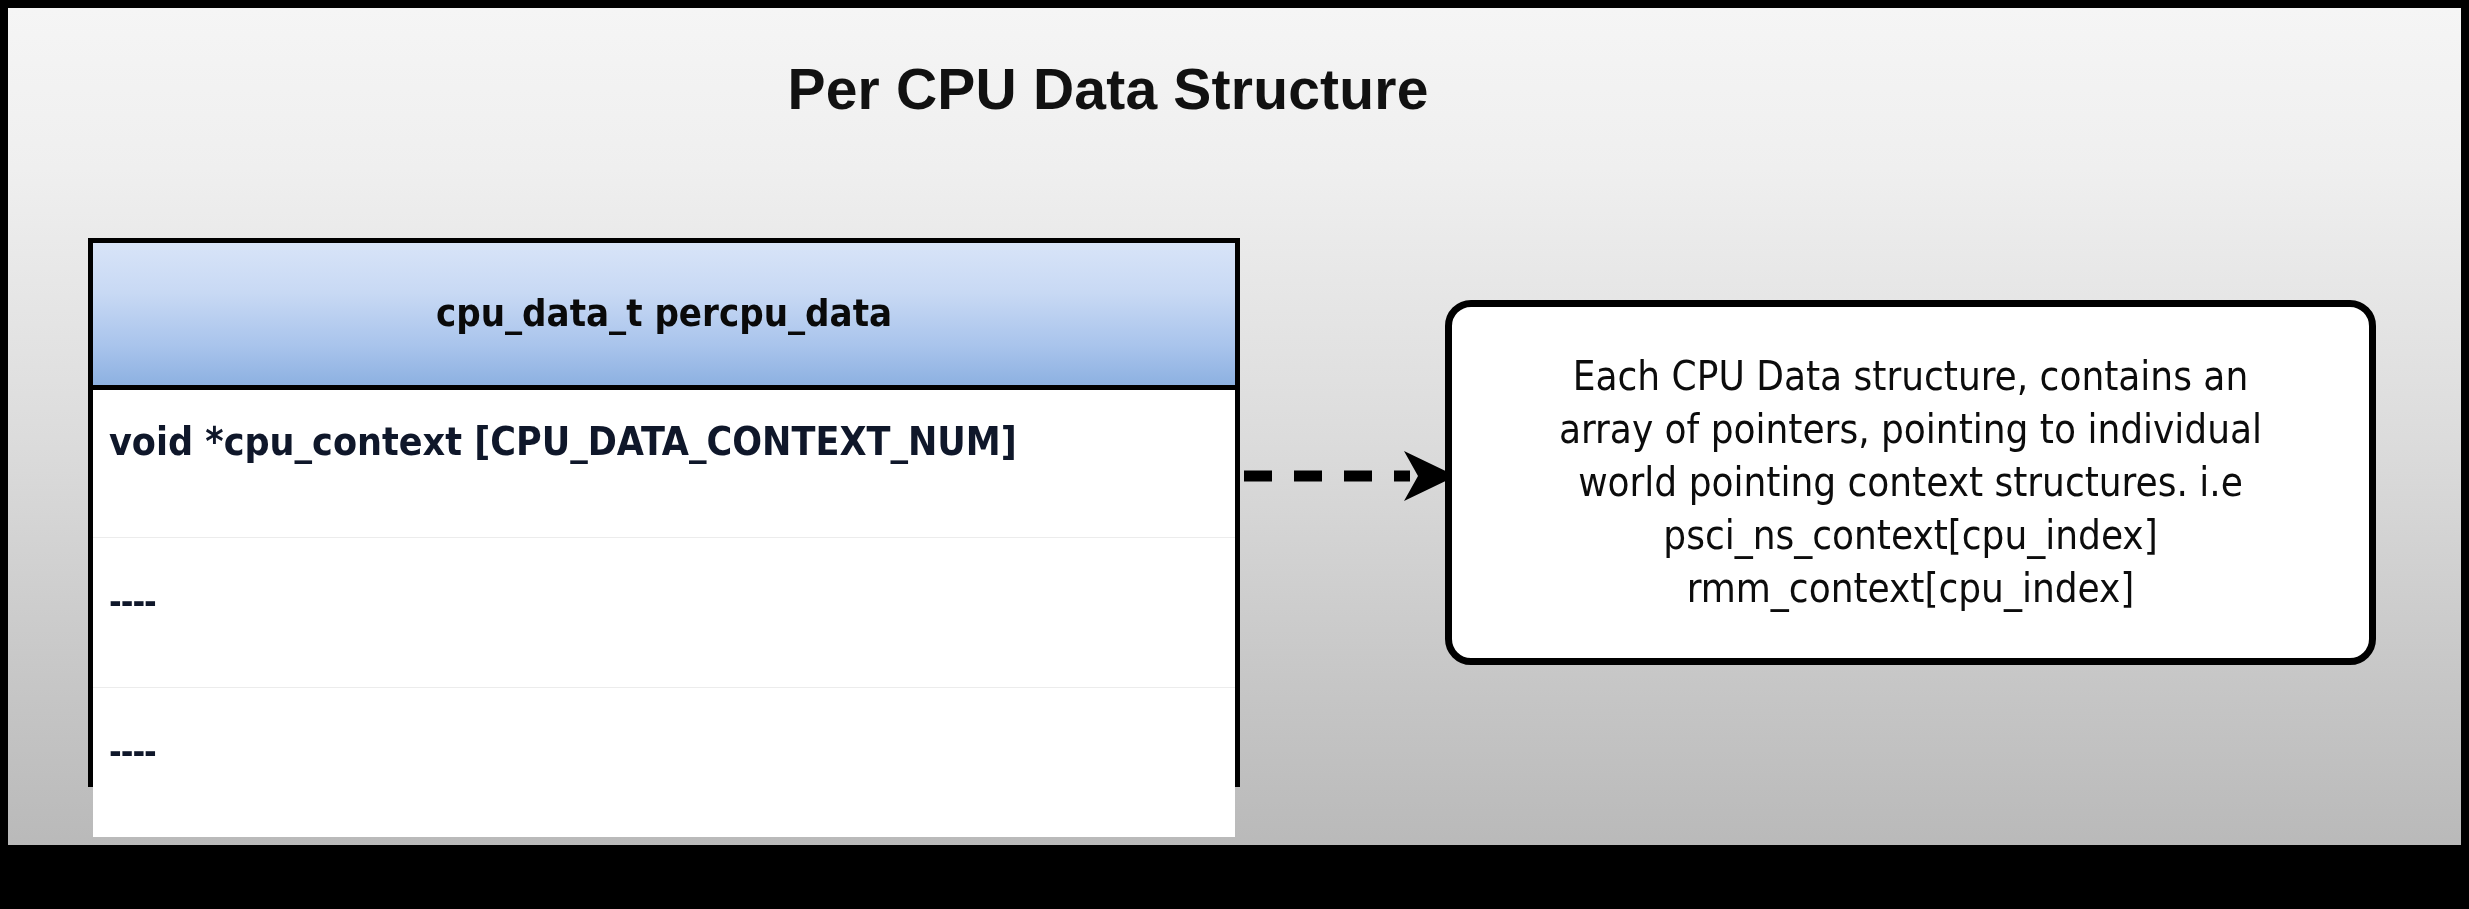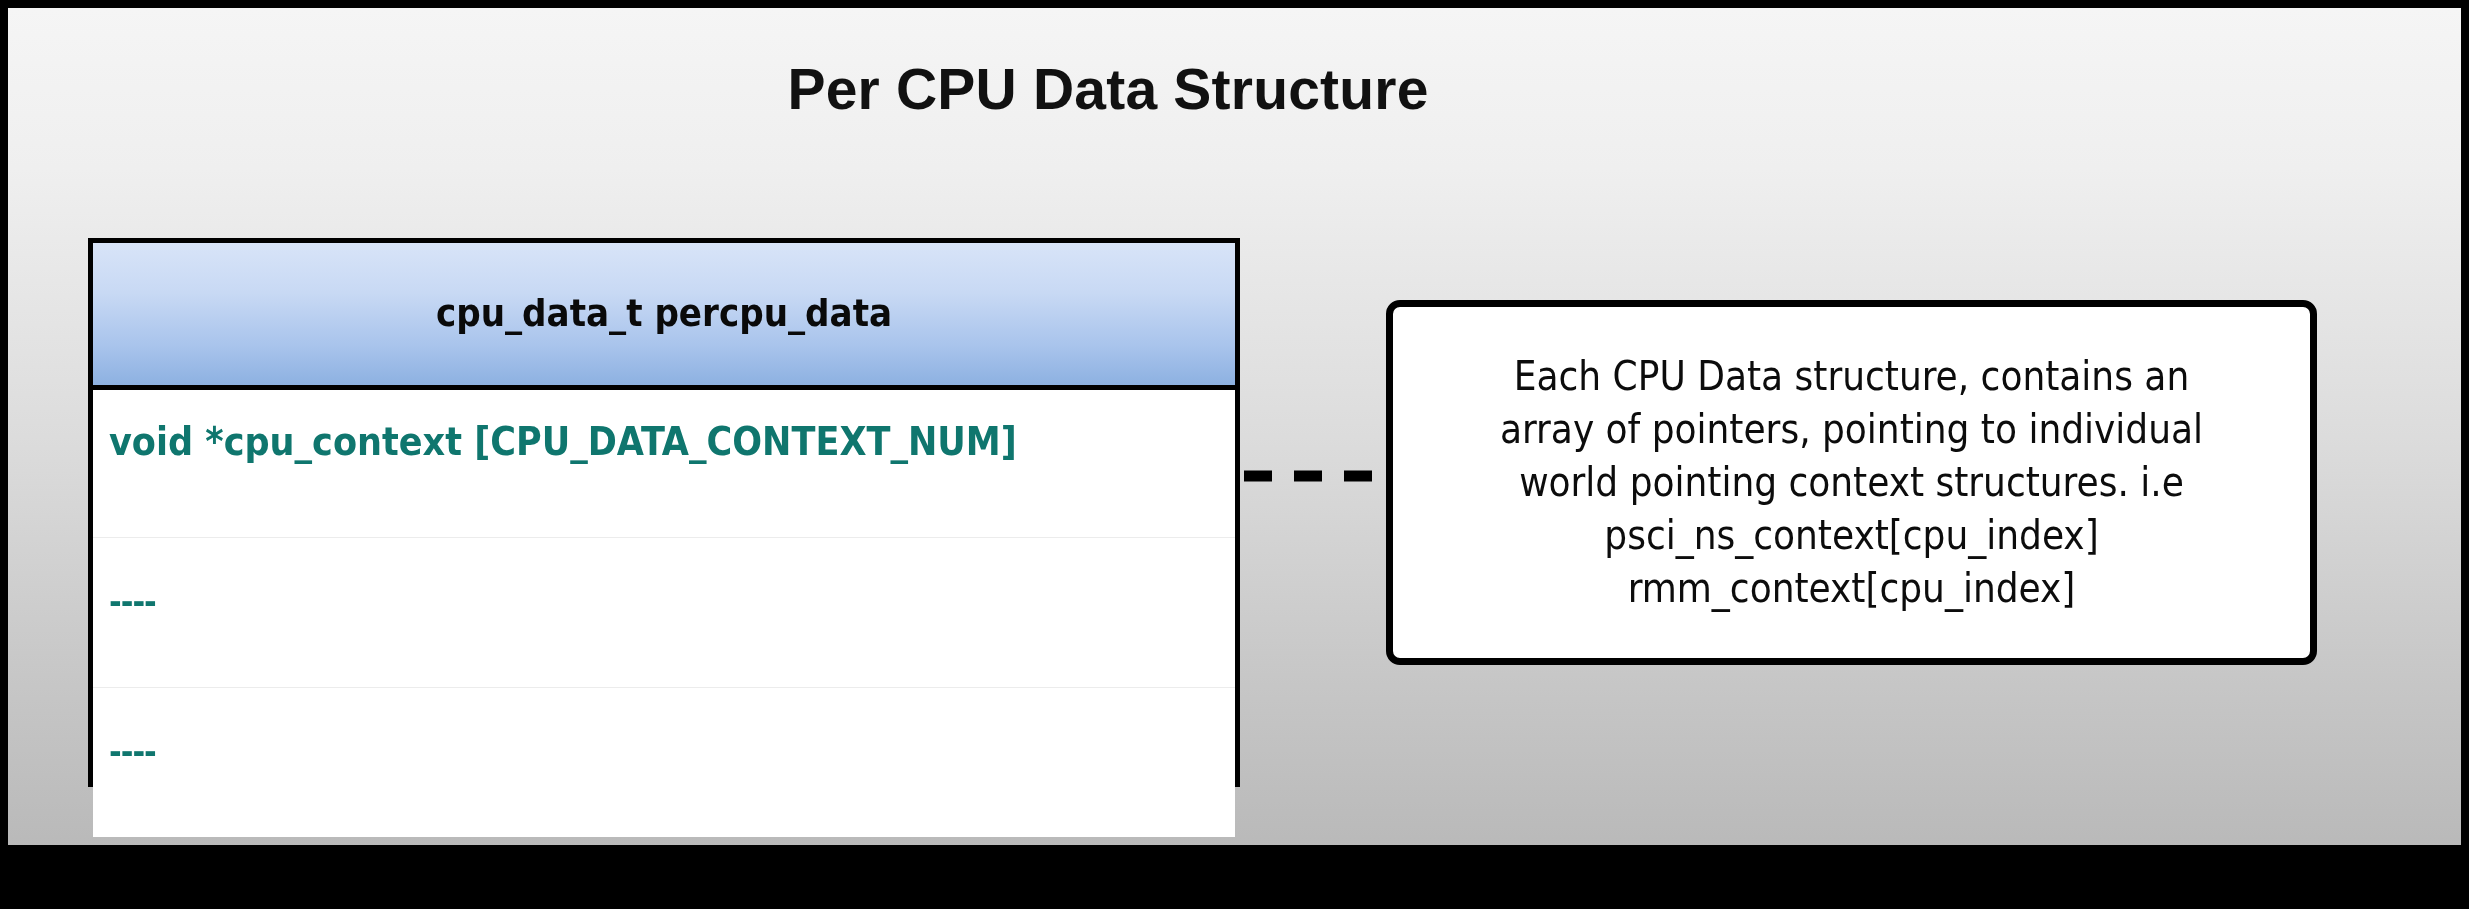--- a/index.html
+++ b/index.html
@@ -83,47 +83,47 @@
   #row-2 { height: 150px; border-top: 1px solid #ececec; }
 
   .row-text {
     position: absolute;
     left: 16px;
     top: 34px;
     font-family: "Liberation Sans Narrow", "DejaVu Sans Condensed", "Liberation Sans", sans-serif;
     font-size: 39px;
     font-weight: bold;
     font-stretch: condensed;
-    color: #0f766e;
+    color: #0f172a;
     white-space: nowrap;
     line-height: 1;
   }
   #row-0 .row-text { top: 32px; }
   #row-1 .row-text,
   #row-2 .row-text { top: 46px; font-size: 34px; letter-spacing: -1px; }
 
   
   #connector {
     position: absolute;
     left: 1224px;
     top: 436px;
     width: 230px;
     height: 64px;
   }
 
   
   #callout {
     position: absolute;
-    left: 1378px;
+    left: 1437px;
     top: 292px;
     width: 931px;
     height: 365px;
     box-sizing: border-box;
     border: 7px solid #000000;
-    border-radius: 14px;
+    border-radius: 26px;
     background: #ffffff;
     display: flex;
     flex-direction: column;
     align-items: center;
     justify-content: center;
     padding: 4px 18px;
   }
   .callout-line {
     font-family: "Liberation Sans Narrow", "DejaVu Sans Condensed", "Liberation Sans", sans-serif;
     font-size: 40px;

